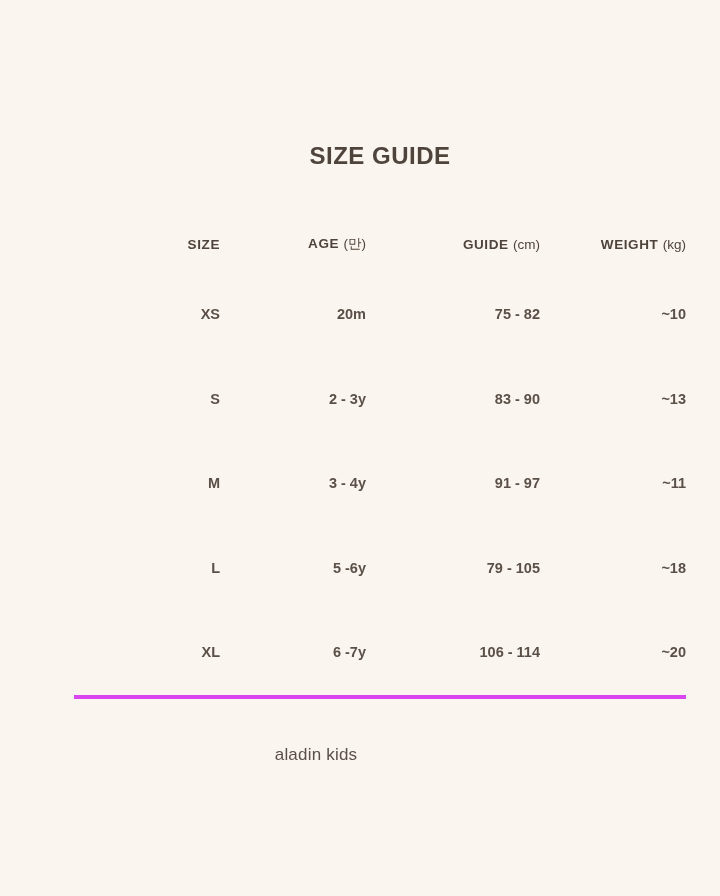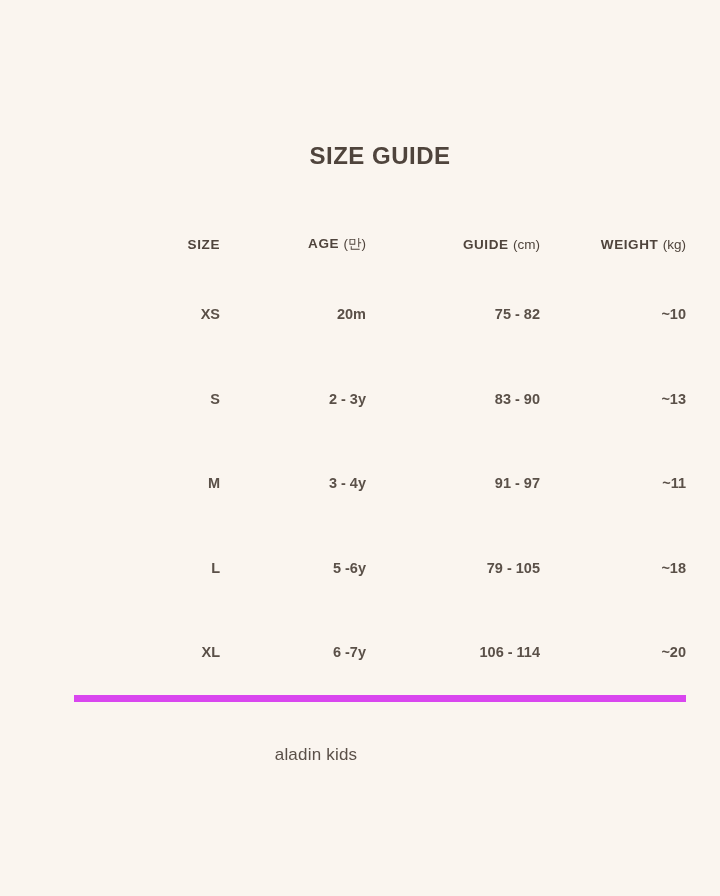--- a/index.html
+++ b/index.html
@@ -64,21 +64,21 @@
     letter-spacing: 0;
   }
   .body-row td {
     height: 84.5px;
     font-size: 14.5px;
     color: #5a5048;
     border-bottom: 1px solid #e4dbd0;
     font-weight: bold;
   }
   .body-row:last-child td {
-    border-bottom: 7px solid #d946ef;
+    border-bottom: 4px solid #d946ef;
   }
   .col-size  { width: 146px; }
   .col-age   { width: 146px; }
   .col-h     { width: 174px; }
   .col-w     { width: 146px; }
   .brand {
     position: absolute;
     top: 745px;
     left: 0;
     width: 592px;

